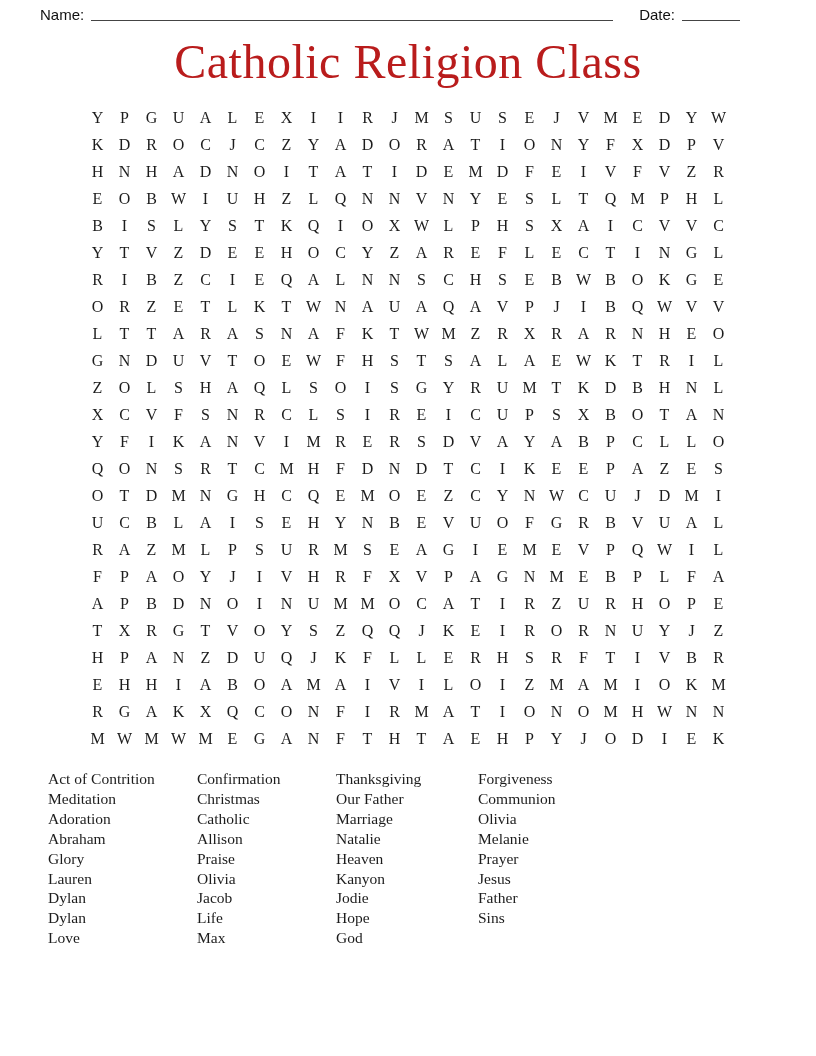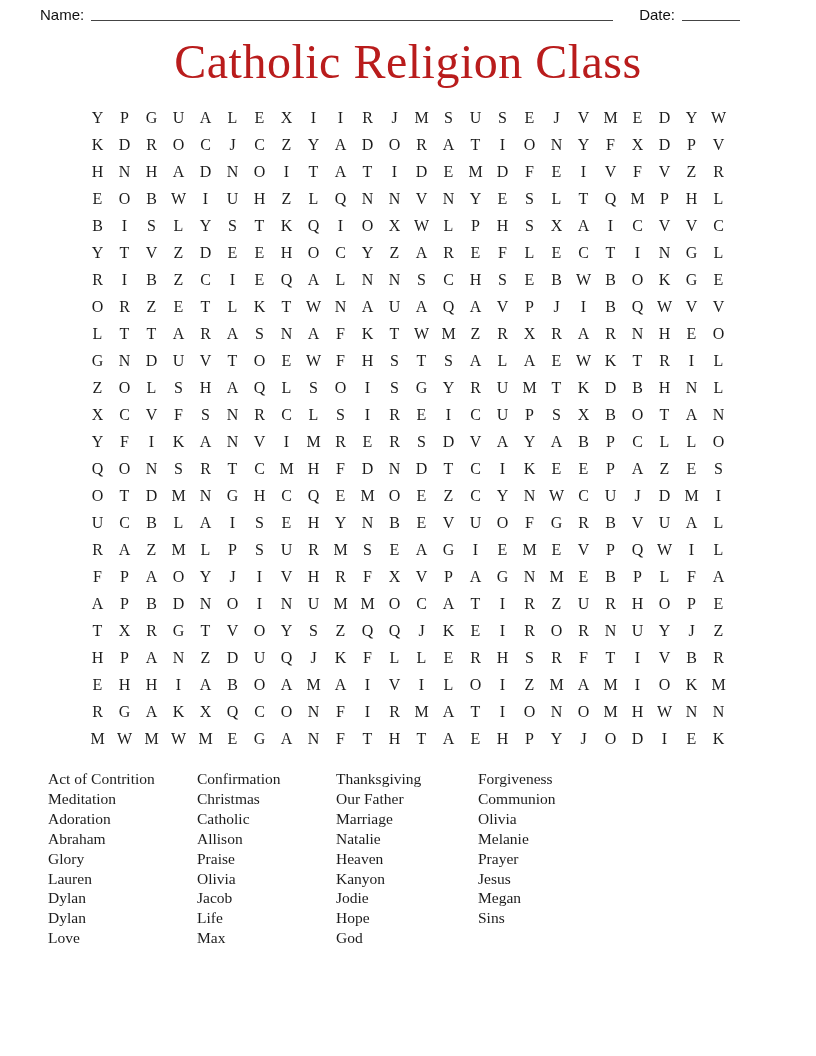--- a/index.html
+++ b/index.html
@@ -756,18 +756,18 @@
         <div class="word-item">Hope</div>
         <div class="word-item">God</div>
       </div>
       <div class="word-col">
         <div class="word-item">Forgiveness</div>
         <div class="word-item">Communion</div>
         <div class="word-item">Olivia</div>
         <div class="word-item">Melanie</div>
         <div class="word-item">Prayer</div>
         <div class="word-item">Jesus</div>
-        <div class="word-item">Megan</div>
+        <div class="word-item">Father</div>
         <div class="word-item">Sins</div>
       </div>
     </div>
 
 </div>
 
 </body></html>

